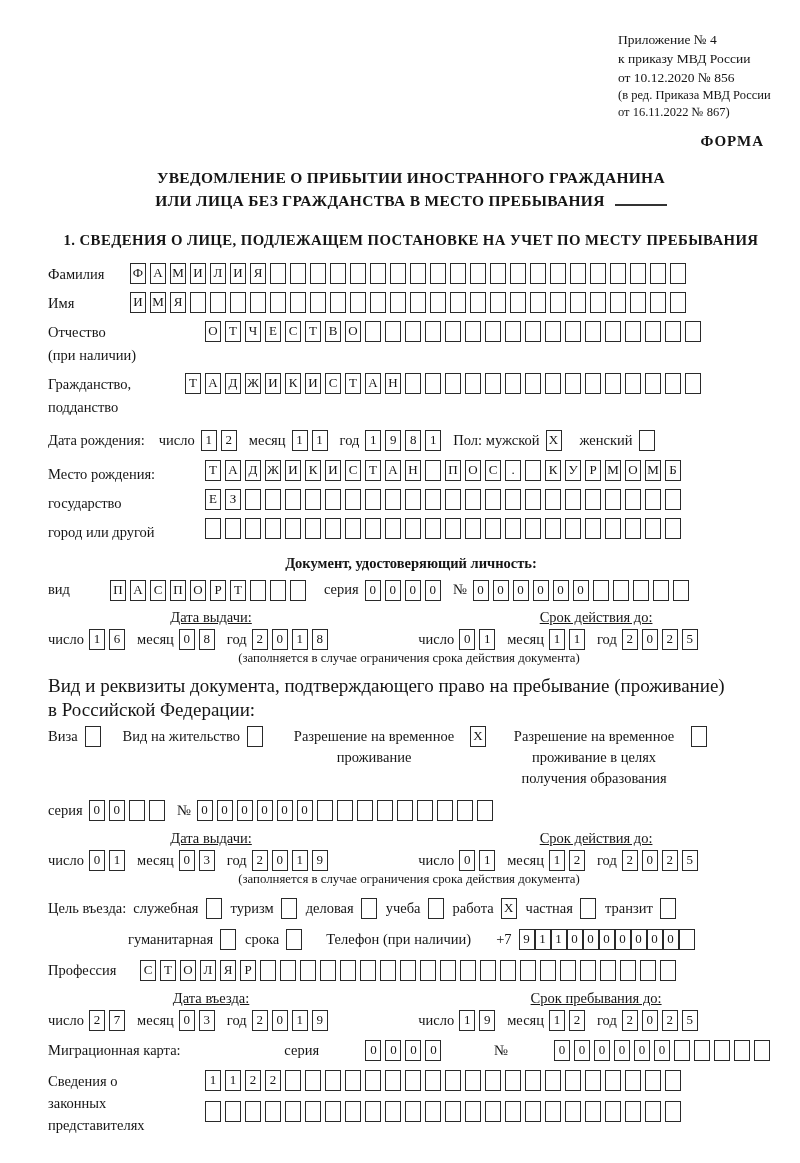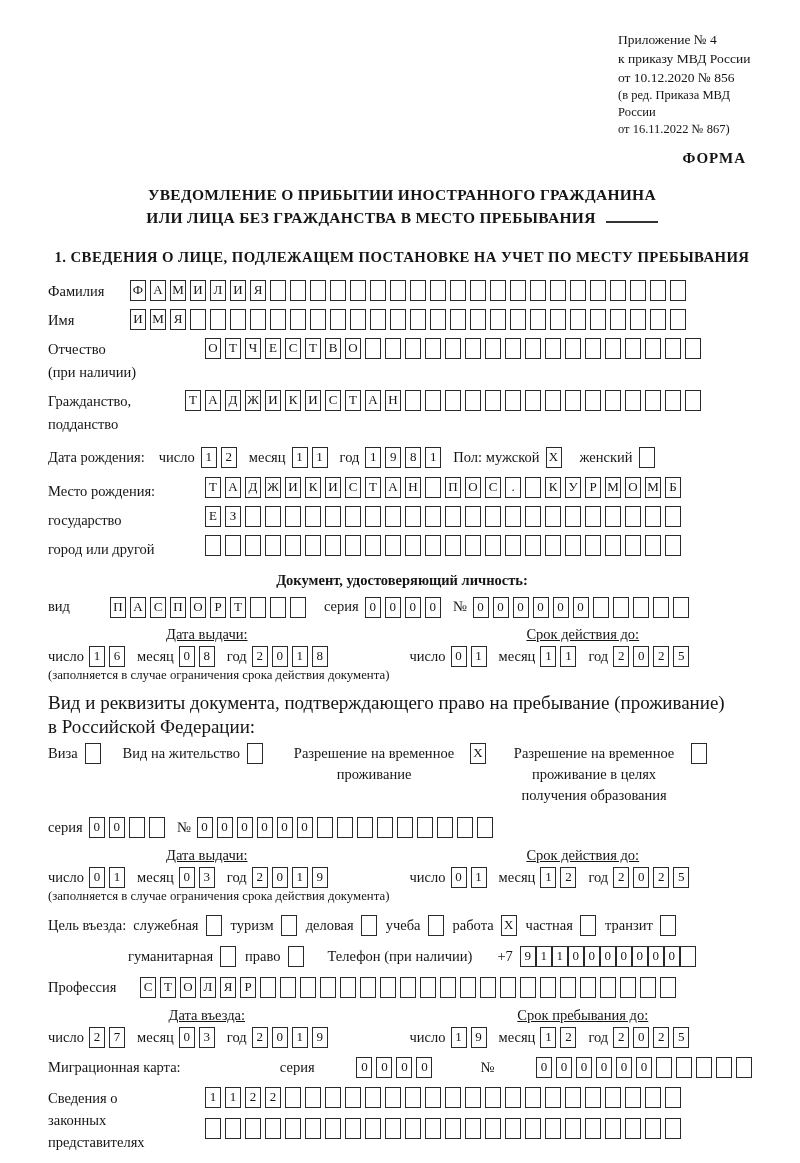--- a/index.html
+++ b/index.html
@@ -2,21 +2,21 @@
 <html><head>
 <meta charset="utf-8">
 <style>
   * { margin:0; padding:0; box-sizing:border-box; }
   html,body { background:#fff; }
   body {
     width:800px; height:1163px;
     font-family:"Liberation Serif","DejaVu Serif",serif;
     color:#151515; font-size:14px;
   }
-  .page { width:800px; height:1163px; padding:30px 44px 10px 48px; overflow:hidden; background:#fff; }
+  .page { width:800px; height:1163px; padding:30px 26px 10px 48px; overflow:hidden; background:#fff; }
 
   
   .hdr { margin-left:570px; line-height:19px; font-size:13.5px; }
   .hdr .hdr-small { font-size:12.5px; line-height:17px; }
   .hdr .hdr-small:first-of-type { margin-top:3px; }
   .forma { text-align:right; font-weight:bold; font-size:15px; margin-top:12px; padding-right:10px; letter-spacing:1px; }
 
   .title { text-align:center; font-weight:bold; font-size:15.5px; line-height:23px; margin-top:16px; letter-spacing:.3px; }
   .blank { display:inline-block; width:52px; border-bottom:2px solid #333; height:14px; margin-left:10px; }
 
@@ -47,21 +47,21 @@
   .doc-head { text-align:center; font-weight:bold; font-size:14.5px; margin-top:8px; }
 
   
   .drow { display:flex; margin-top:6px; }
   .dhalf { width:330px; }
   .dhalf-r { margin-left:44px; width:360px; }
   .dhead { text-align:center; font-size:14.5px; line-height:20px;text-decoration:underline; }
   .dline { display:flex; align-items:center; margin-top:2px; }
   .dlbl { font-size:14.5px; margin-right:5px; flex:0 0 auto; }
   .dlbl + .cells { margin-right:8px; }
-  .dnote { text-align:left; font-size:12.8px; margin-top:1px; padding-right:4px; }
+  .dnote { text-align:center; font-size:12.8px; margin-top:1px; padding-right:4px; }
 
   .intro { font-size:19px; line-height:24px; margin-top:8px; }
 
   
   .opts { display:flex; align-items:flex-start; margin-top:4px; }
   .opt { display:flex; align-items:flex-start; }
   .opt-lbl { font-size:14.5px; line-height:21px; margin-right:7px; }
   .opt-lbl.c2 { width:178px; text-align:center; }
   .opt-lbl.c3 { width:180px; text-align:center; }
 
@@ -571,21 +571,21 @@
     <span class="cells">
         <span class="cell"></span>
       </span>
   </div>
 
   <div class="purpose-row" style="margin-left:80px; margin-top:8px;">
     <span class="inline-lbl">гуманитарная</span>
     <span class="cells">
         <span class="cell"></span>
       </span>
-    <span class="inline-lbl pgap">право</span>
+    <span class="inline-lbl pgap">срока</span>
     <span class="cells">
         <span class="cell"></span>
       </span>
     <span class="inline-lbl ml24">Телефон (при наличии)</span>
     <span class="inline-lbl ml18">+7</span>
     <span class="cells">
         <span class="cell">9</span>
         <span class="cell">1</span>
         <span class="cell">1</span>
         <span class="cell">0</span>

